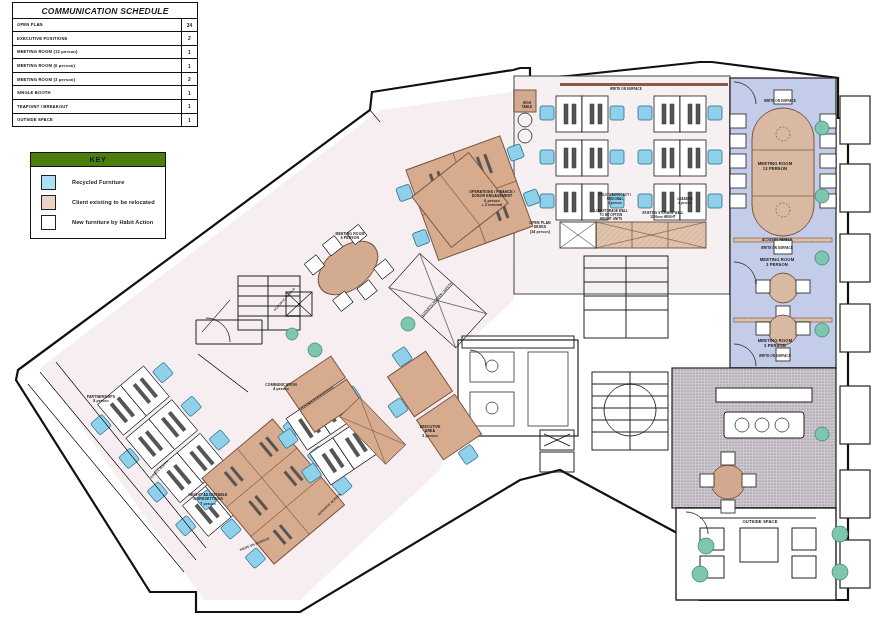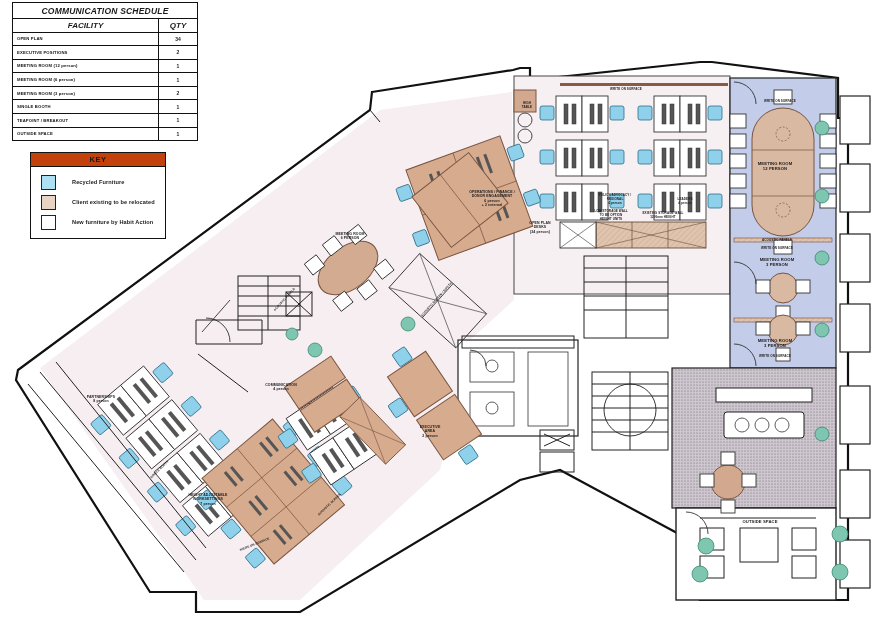--- a/index.html
+++ b/index.html
@@ -16,45 +16,41 @@
   #schedule th{font-style:italic;font-weight:bold;font-size:8px;text-align:center;height:13px;}
   #schedule td.f{font-size:4.2px;font-weight:bold;letter-spacing:.15px;
                  padding-left:4px;height:12.6px;vertical-align:middle;color:#111;}
   #schedule td.q{font-size:5px;font-weight:bold;text-align:center;vertical-align:middle;}
   #schedule tr:last-child th,#schedule tr:last-child td{border-bottom:none;}
   #schedule .qcol{width:38px;}
 
   
   #key{position:absolute;left:30px;top:152px;width:136px;}
   #key .kt{border:1.2px solid #111;text-align:center;font-size:7.5px;font-weight:bold;
-           letter-spacing:.5px;padding:2px 0;background:#c2410c;}
+           letter-spacing:.5px;padding:2px 0;background:#4d7c0f;}
   #key .kbody{border:1.2px solid #111;border-top:none;background:#fff;padding:5px 0 6px;}
   #key .krow{display:flex;align-items:center;height:20px;padding-left:10px;}
   #key .sw{width:13px;height:13px;border:1.1px solid #222;flex:0 0 auto;}
   #key .kl{font-size:5.6px;font-weight:bold;margin-left:16px;letter-spacing:.1px;}
 
   
   #plan{position:absolute;left:0;top:0;width:892px;height:628px;}
   .planlabel{position:absolute;font-size:3.5px;font-weight:bold;line-height:1.25;
              letter-spacing:.1px;color:#1b1b1b;text-align:center;white-space:pre;
              transform-origin:center center;}
   .planlabel.lg{font-size:4.2px;}
   .planlabel.sm{font-size:3px;}
 </style>
 </head>
 <body>
 
 <div id="schedule">
   <div class="title">COMMUNICATION SCHEDULE</div>
   <table>
     <tbody id="sched-body">
-      <tr>
-        <th class="f">FACILITY</th>
-        <th class="qcol">QTY</th>
-      </tr>
     <tr>
           <td class="f">OPEN PLAN</td>
           <td class="q">34</td>
         </tr>
         <tr>
           <td class="f">EXECUTIVE POSITIONS</td>
           <td class="q">2</td>
         </tr>
         <tr>
           <td class="f">MEETING ROOM (12 person)</td>

